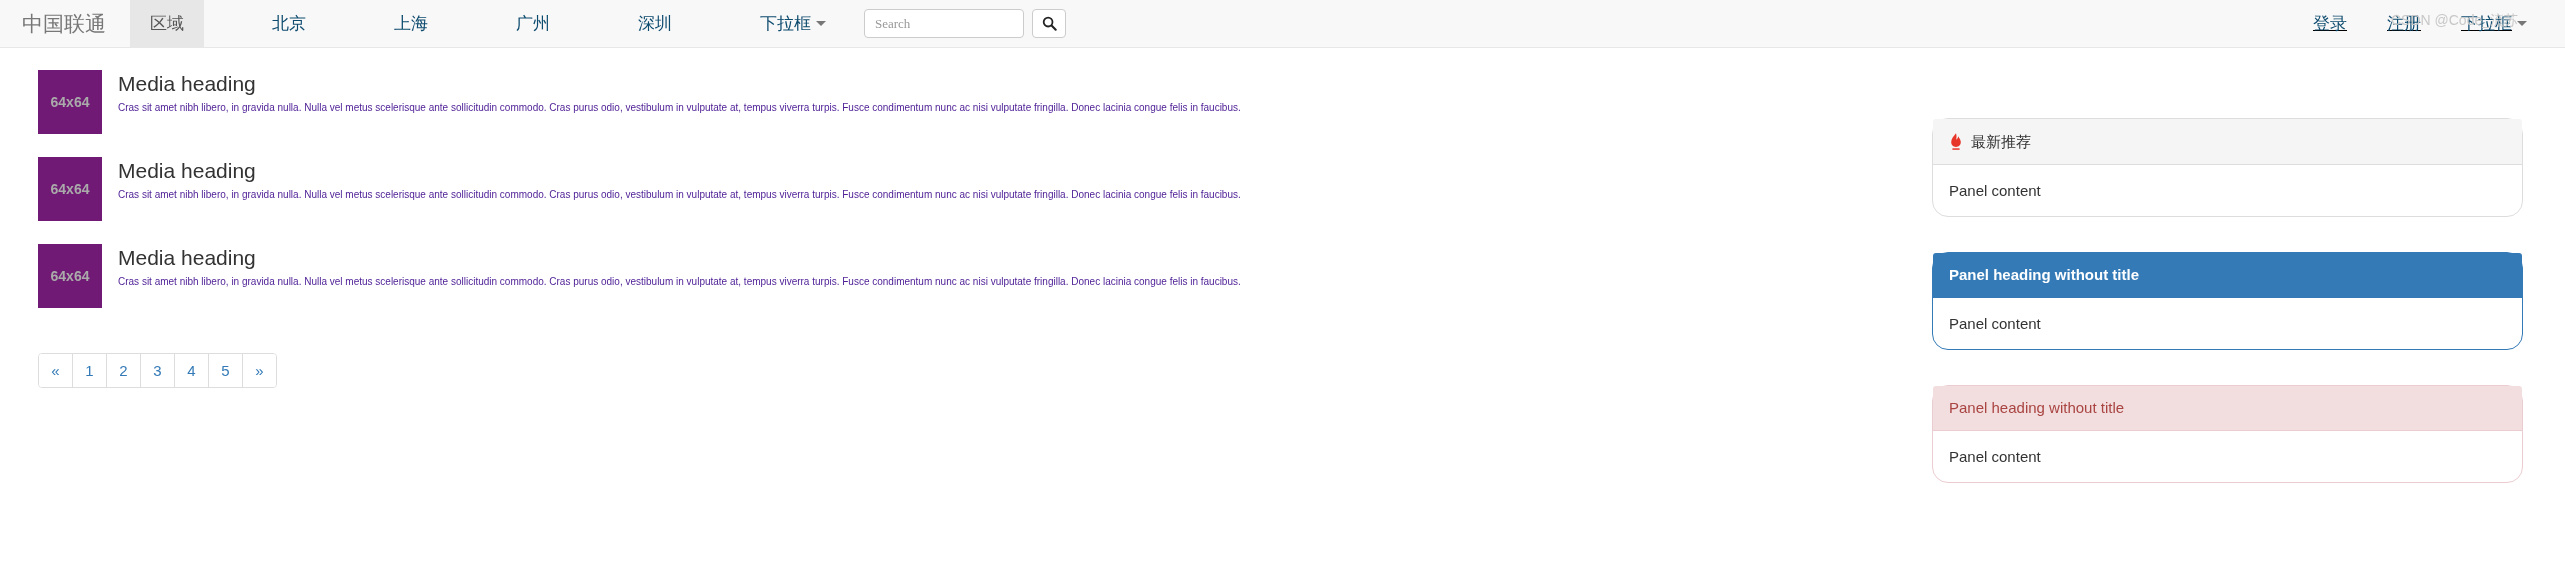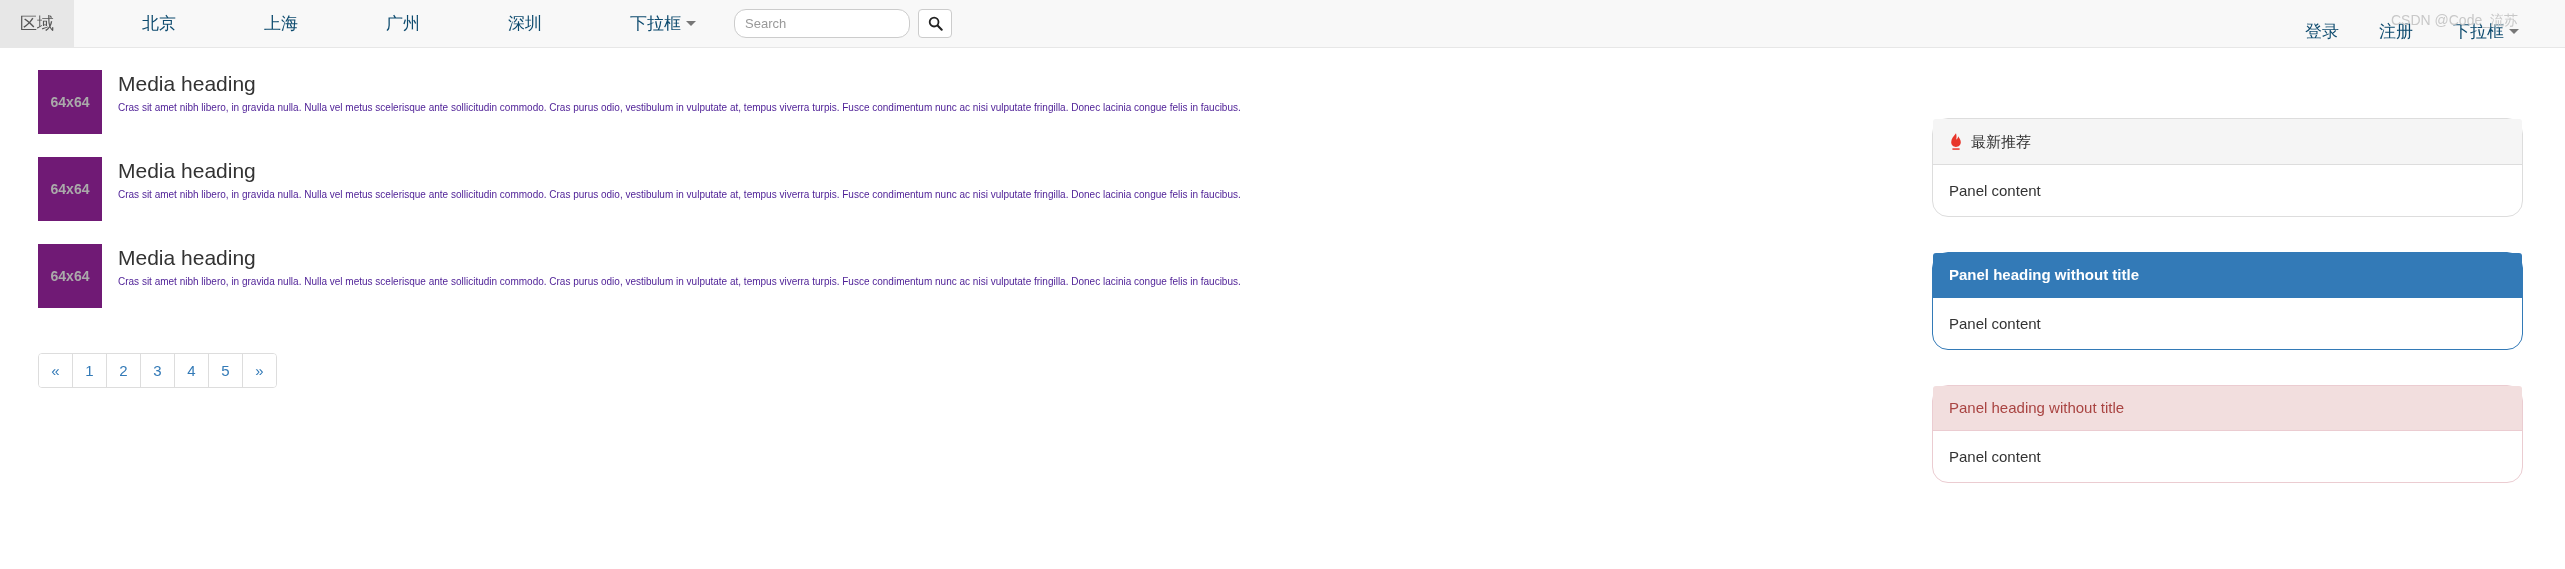--- a/index.html
+++ b/index.html
@@ -49,47 +49,47 @@
     border-top: 5px solid #777;
     border-right: 5px solid transparent;
     border-left: 5px solid transparent;
   }
   .navbar-form {
     display: flex; align-items: center;
     padding: 0 0 0 18px;
     gap: 8px;
   }
   .search-input {
-    width: 176px;
+    width: 160px;
     height: 29px;
     padding: 4px 10px;
     font-size: 13px;
-    font-family: Liberation Sans, sans-serif;
+    font-family: Liberation Serif, serif;
     color: #555;
     background: #fff;
     border: 1px solid #ccc;
-    border-radius: 12px;
+    border-radius: 4px;
     outline: none;
   }
   .search-input::placeholder { color: #999; }
   .search-btn {
     height: 29px;
     width: 34px;
     display: flex; align-items: center; justify-content: center;
     background: #fff;
     border: 1px solid #ccc;
     border-radius: 4px;
     cursor: pointer;
     padding: 0;
   }
   .nav-right {
     position: absolute;
     right: 18px; top: 0;
     display: flex; align-items: flex-start;
-    list-style: none; margin: 8px; padding: 0;
+    list-style: none; margin: 0; padding: 0; text-decoration: underline;
   }
 
   
   .container {
     position: relative;
     width: 2565px;
     padding: 0;
   }
 
   
@@ -216,20 +216,21 @@
     bottom: 18px;
     font-size: 14px;
     color: #c8c8c8;
     white-space: nowrap;
   }
 </style>
 </head>
 <body>
 
 <div class="navbar">
+  <div class="navbar-brand">中国联通</div>
 
   <ul class="nav-list">
     <li class="nav-item active">
       <span>区域</span>
     </li>
     <li class="nav-item">
       <span>北京</span>
     </li>
     <li class="nav-item">
       <span>上海</span>

